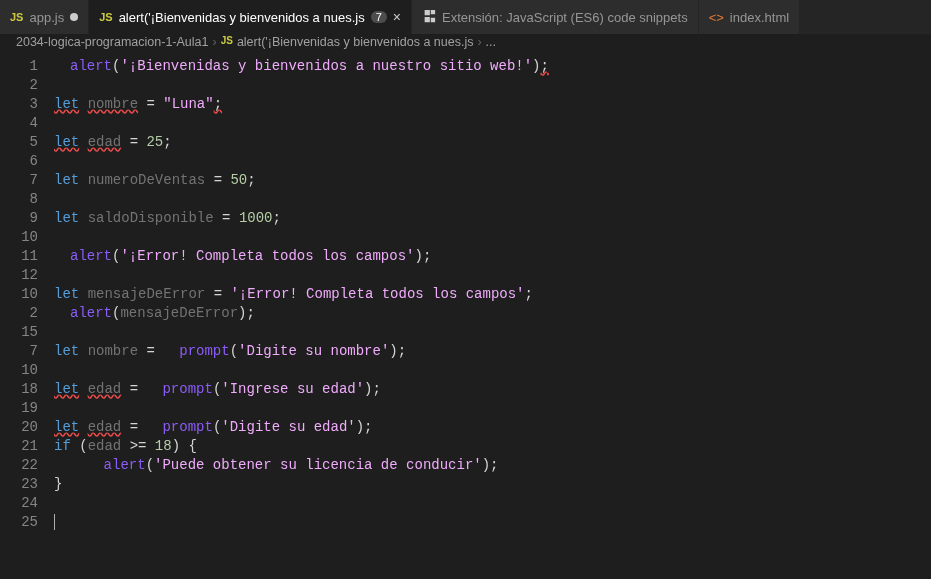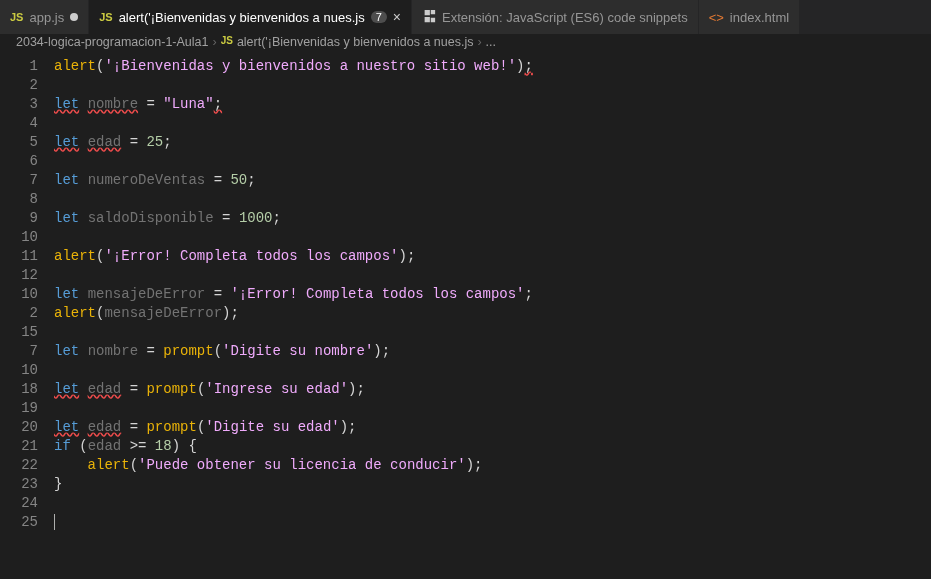--- a/index.html
+++ b/index.html
@@ -53,21 +53,21 @@
   line-height: 19px;
 }
 .gutter {
   width: 54px;
   text-align: right;
   padding-right: 16px;
   color: #858585;
   user-select: none;
 }
 .code { flex:1; white-space: pre; color:#d4d4d4; }
-.tok-fn { color:#eab308; }
+.tok-fn { color:#8b5cf6;margin-left:16px; }
 .tok-str { color:#f0abfc; }
 .tok-kw { color:#569cd6; }
 .tok-var { color:#737373; }
 .tok-num { color:#b5cea8; }
 .tok-pun { color:#d4d4d4; }
 .squiggle { text-decoration: underline wavy #f14c4c; text-decoration-skip-ink: none;}
 .cursor-line { display:inline-block; width:0; border-left:1px solid #aeafad; height:16px; vertical-align:middle;}
 </style>
 </head>
 <body>

